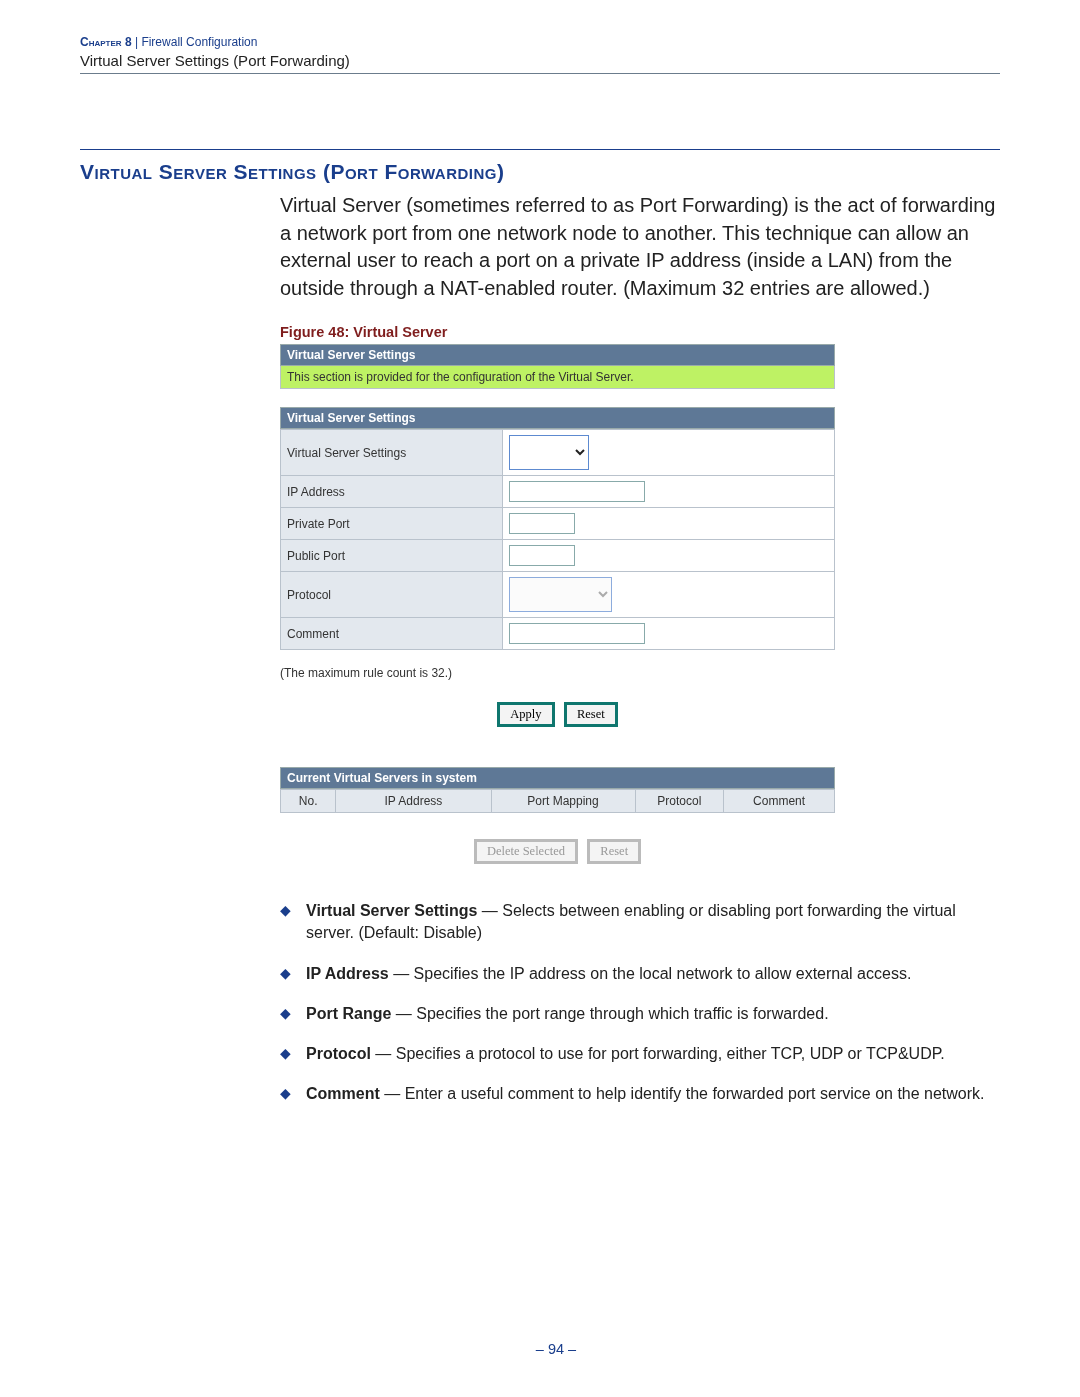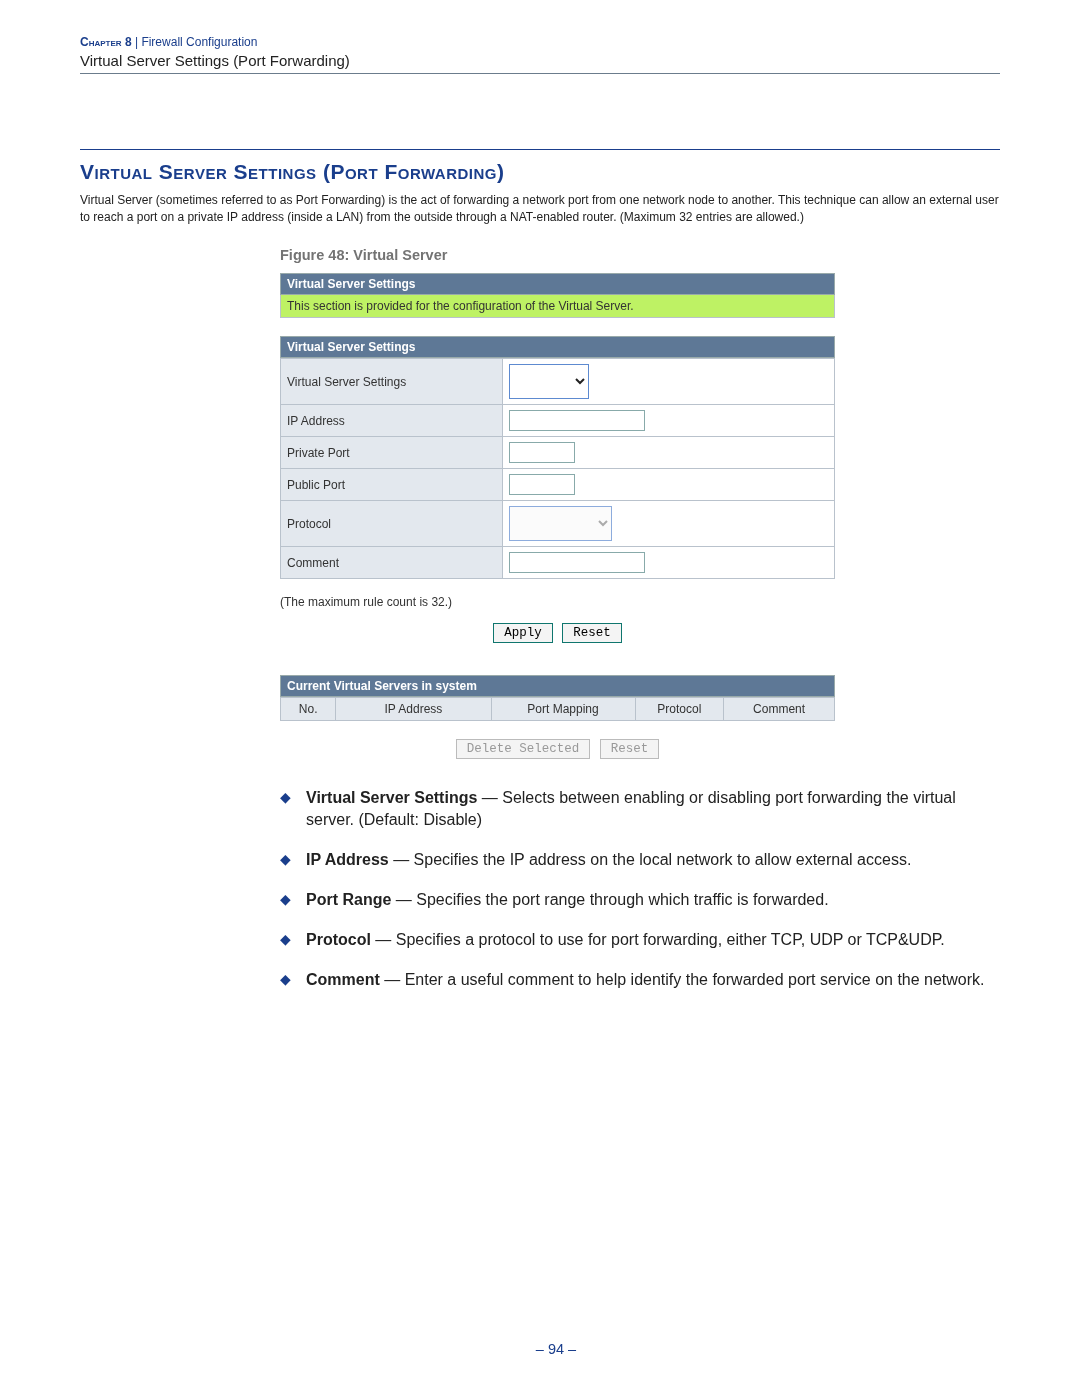--- a/index.html
+++ b/index.html
@@ -43,28 +43,29 @@
   }
   .section-title {
     color: #1a3e8c;
     font-weight: bold;
     font-variant: small-caps;
     font-size: 21px;
     letter-spacing: 0.5px;
     margin-bottom: 8px;
   }
   .body-indent {
-    font-size: 12px;
+    margin-left: 200px;
+    font-size: 20px;
     line-height: 1.38;
   }
   .figure-caption {
     margin-left: 200px;
     margin-top: 22px;
-    margin-bottom: 10px;
-    color: #737373;
+    margin-bottom: 4px;
+    color: #7f1d1d;
     font-weight: bold;
     font-size: 14.5px;
   }
   .figure {
     margin-left: 200px;
     width: 555px;
     background: #fff;
     font-family: Arial, sans-serif;
     font-size: 12px;
   }
@@ -119,27 +120,27 @@
     font-size: 12px;
     color: #333;
     margin-top: 16px;
   }
   .btn-row {
     text-align: center;
     margin-top: 10px;
     margin-bottom: 28px;
   }
   .btn {
-    border: 1px solid #0f766e;
+    border: 3px solid #0f766e;
     background: #f4f4f4;
     font-size: 12.5px;
     padding: 2px 10px;
-    margin: 4px 3px;
+    margin: 12px 3px;
     cursor: pointer;
-    font-family: Liberation Mono, monospace;
+    font-family: Liberation Serif, serif;
   }
   .btn[disabled] {
     color: #999;
     border-color: #bbb;
     cursor: default;
   }
   .list-table {
     width: 100%;
     border-collapse: collapse;
   }

